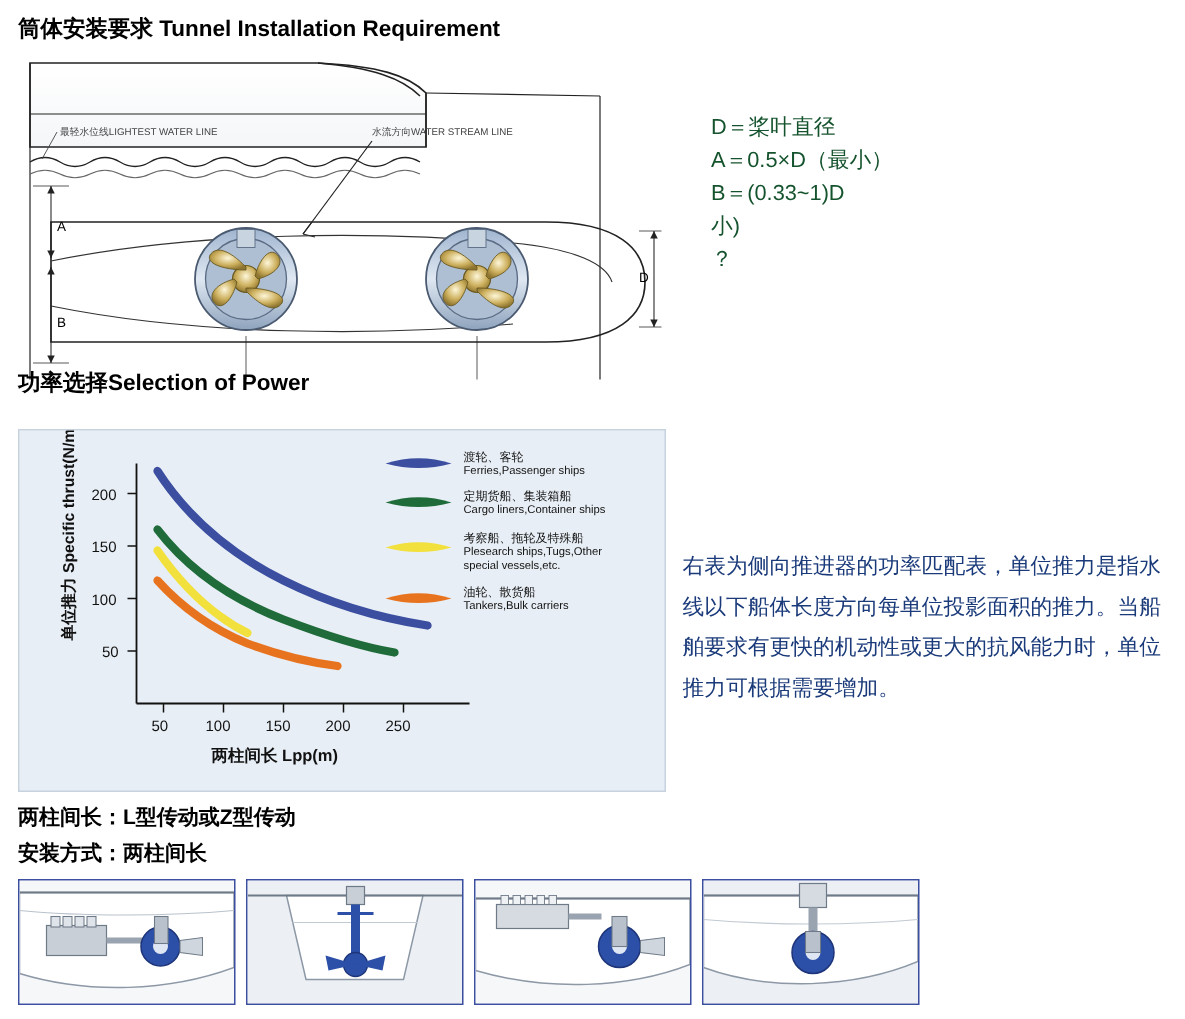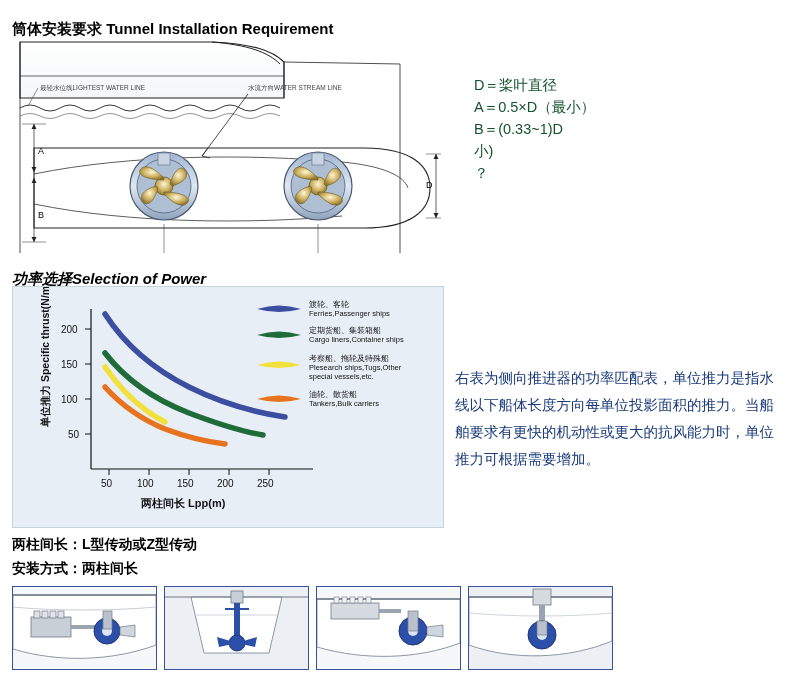--- a/index.html
+++ b/index.html
@@ -10,22 +10,22 @@
     color:#000;
     position:relative;
     overflow:hidden;
   }
   .section-title{
     font-size:15px;
     font-weight:bold;
     color:#000;
     letter-spacing:0px;
   }
-  #title-1{position:absolute;left:12px;top:20px;}
-  #title-2{position:absolute;left:12px;top:270px;font-style:italic;}
+  #title-1{position:absolute;left:12px;top:10px;}
+  #title-2{position:absolute;left:12px;top:246px;}
   #title-3{position:absolute;left:12px;top:536px;font-size:14px;}
   #title-4{position:absolute;left:12px;top:560px;font-size:14px;}
 
   
   #tunnel-diagram{
     position:absolute;left:12px;top:28px;width:430px;height:225px;
   }
   #tunnel-diagram svg{display:block;}
 
   

